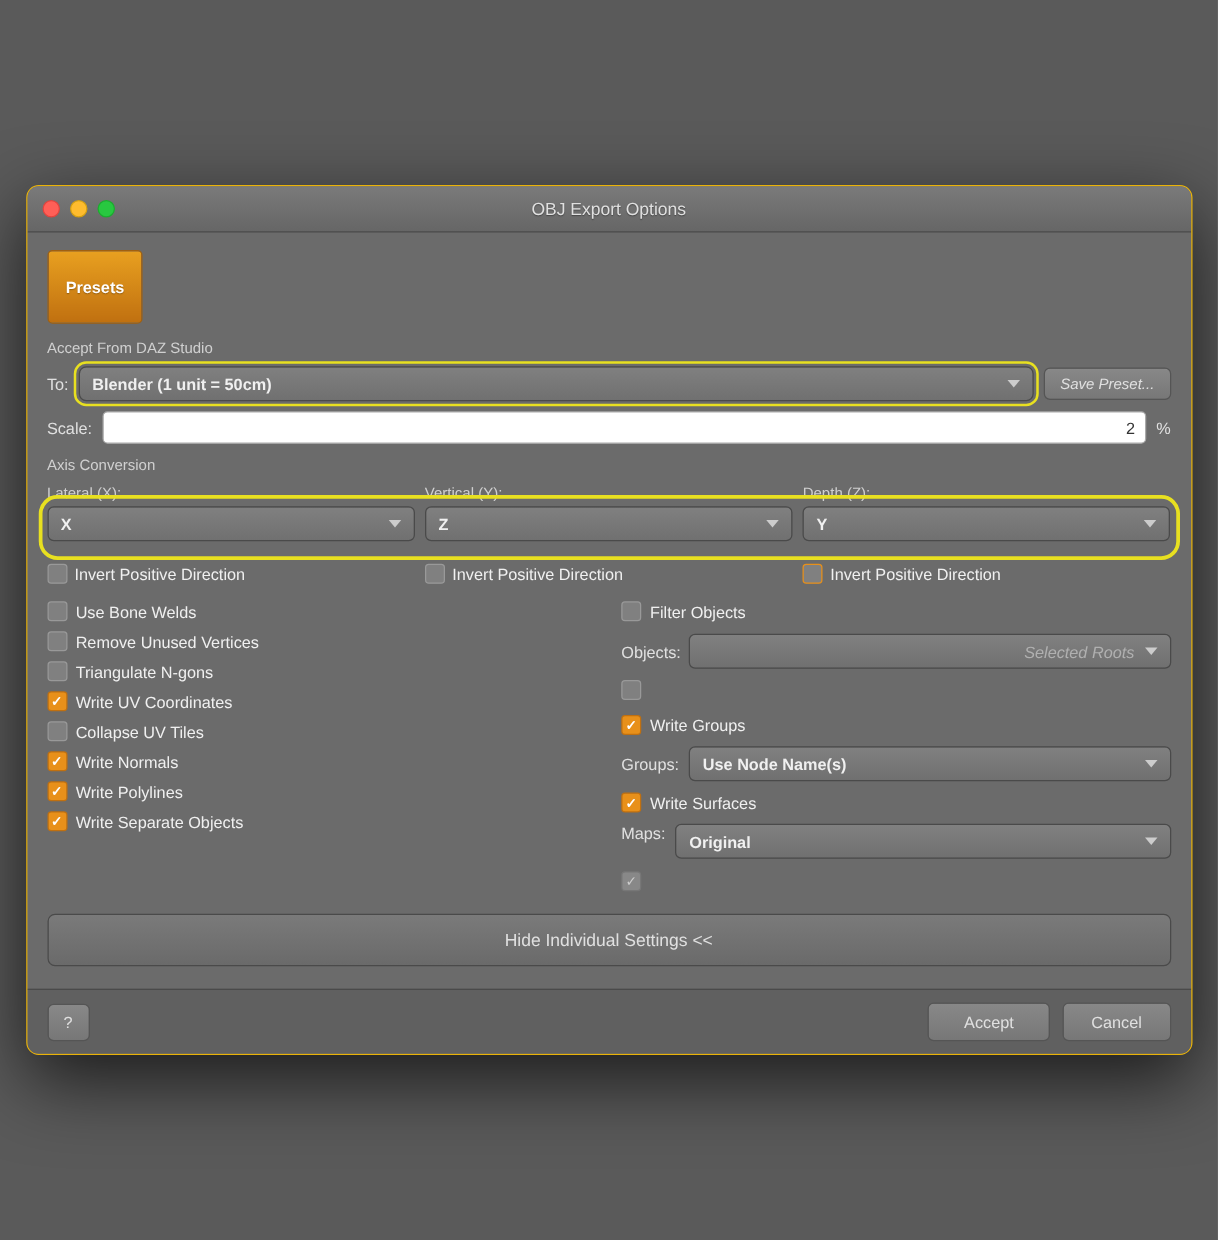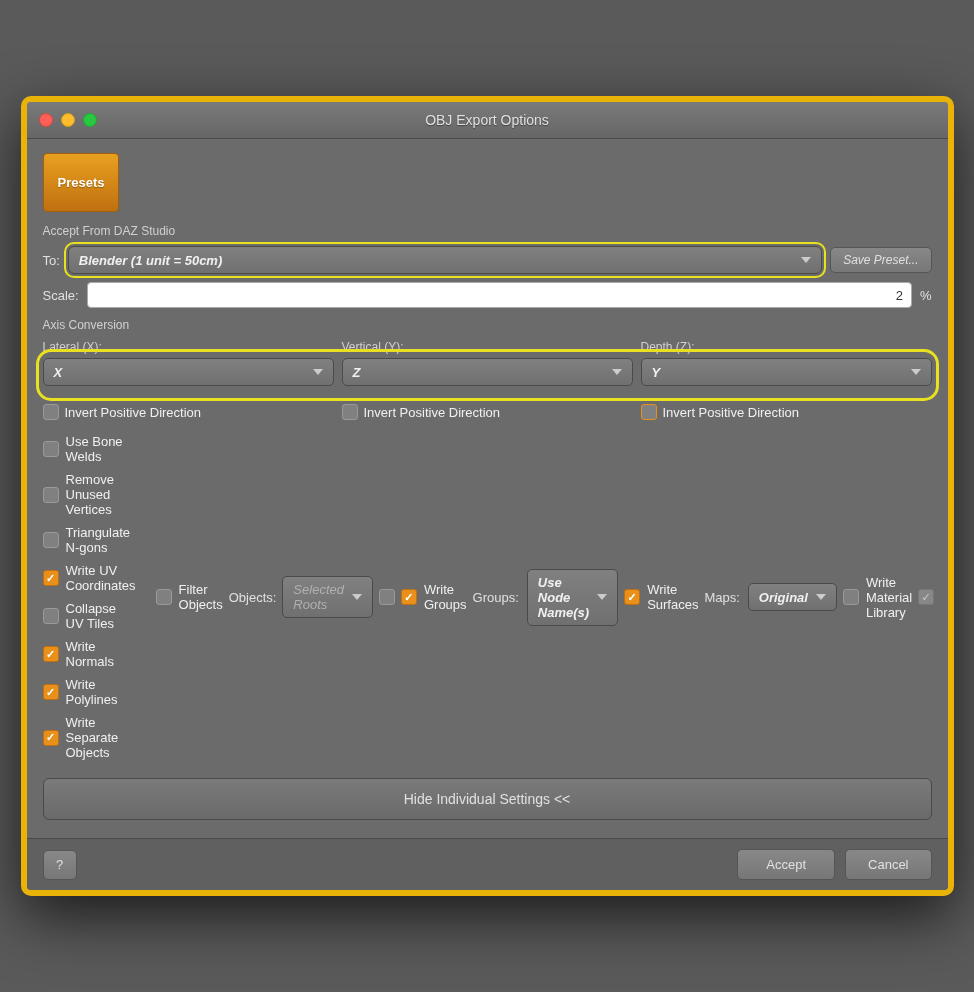--- a/index.html
+++ b/index.html
@@ -12,21 +12,21 @@
       justify-content: center;
       align-items: center;
       min-height: 100vh;
     }
     .window {
       width: 933px;
       background: #6b6b6b;
       border-radius: 10px;
       box-shadow: 0 20px 60px rgba(0,0,0,0.7);
       overflow: hidden;
-      border: 6px solid #eab308;
+      border: 1px solid #eab308;
     }
     .titlebar {
       background: linear-gradient(to bottom, #7a7a7a, #666666);
       padding: 10px 16px;
       display: flex;
       align-items: center;
       justify-content: center;
       position: relative;
       border-bottom: 1px solid #4a4a4a;
     }
@@ -91,21 +91,20 @@
       border-radius: 5px;
       color: #f0f0f0;
       font-size: 13px;
       font-weight: 600;
       padding: 5px 10px;
       cursor: pointer;
       display: flex;
       align-items: center;
       justify-content: space-between;
       min-height: 28px;
-      font-style: italic;
     }
     .dropdown-select .arrow {
       width: 0; height: 0;
       border-left: 5px solid transparent;
       border-right: 5px solid transparent;
       border-top: 6px solid #ccc;
       margin-left: 8px;
       flex-shrink: 0;
     }
     .dropdown-highlighted {
@@ -227,21 +226,20 @@
       align-items: center;
       gap: 8px;
     }
     .groups-label {
       color: #e0e0e0;
       font-size: 13px;
       white-space: nowrap;
     }
     .maps-row {
       display: flex;
-      align-items: center;
       gap: 8px;
     }
     .hide-settings-btn {
       width: 100%;
       background: linear-gradient(to bottom, #7a7a7a, #6a6a6a);
       border: 1px solid #4a4a4a;
       border-radius: 6px;
       color: #e0e0e0;
       font-size: 14px;
       padding: 12px;
@@ -299,21 +297,21 @@
       grid-template-columns: 1fr 1fr;
       gap: 0 20px;
       margin-bottom: 4px;
     }
     .left-options {
       display: flex;
       flex-direction: column;
     }
     .right-options {
       display: flex;
-      flex-direction: row;
+      flex-direction: column;
       gap: 6px;
     }
     .objects-row {
       display: flex;
       align-items: center;
       gap: 6px;
     }
     .objects-dd {
       flex: 1;
     }
@@ -495,24 +493,20 @@
         </div>
 
         <div class="maps-row">
           <span class="groups-label">Maps:</span>
           <div class="dropdown-select" style="flex:1;">
             <span>Original</span>
             <span class="arrow"></span>
           </div>
         </div>
 
-        <div class="option-item">
-          <div class="checkbox-custom"></div>
-          <span class="option-label">Write Material Library</span>
-        </div>
 
         <div class="option-item">
           <div class="checkbox-custom checked-gray"></div>
         </div>
 
       </div>
     </div>
 
     
     <button class="hide-settings-btn">Hide Individual Settings &lt;&lt;</button>

